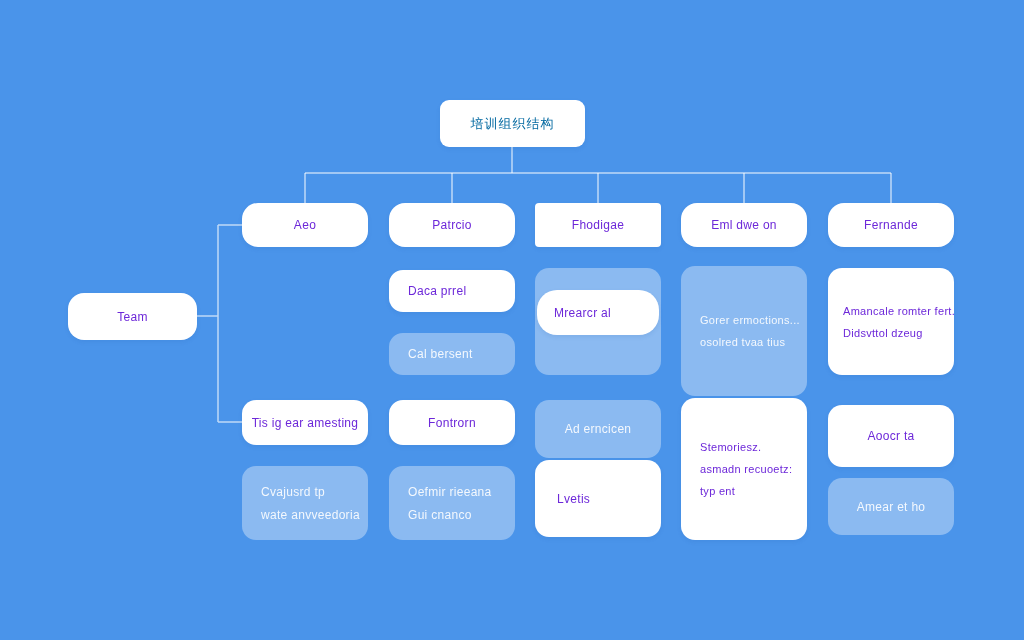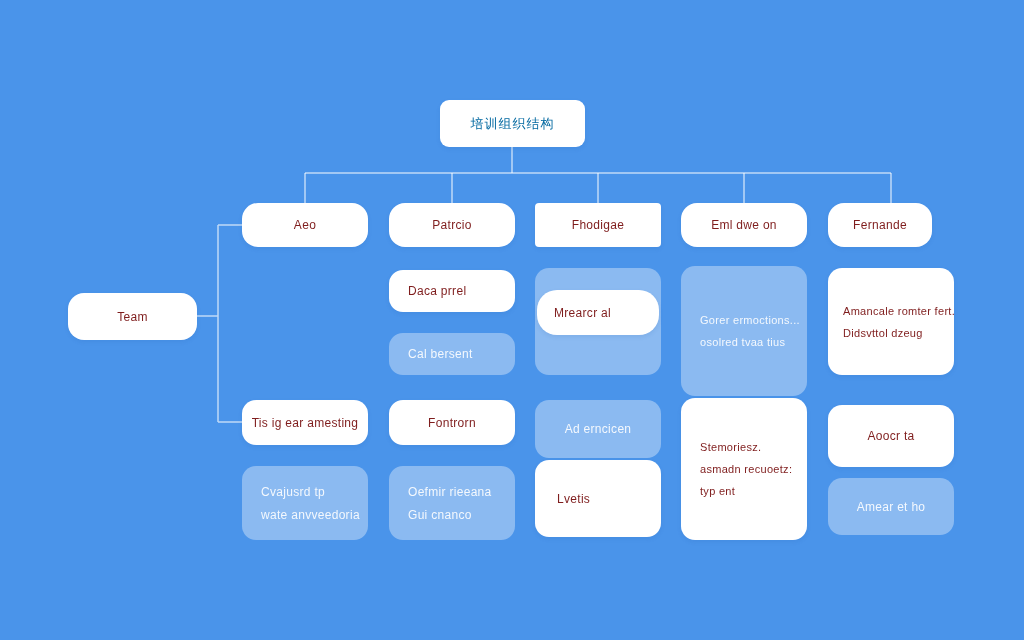--- a/index.html
+++ b/index.html
@@ -11,21 +11,21 @@
   }
   svg.connectors{position:absolute;left:0;top:0;width:1024px;height:640px;pointer-events:none;}
   .node{
     position:absolute;box-sizing:border-box;border-radius:14px;
   }
   .white{background:#ffffff;box-shadow:0 2px 4px rgba(30,80,160,0.10);}
   .trans{background:rgba(255,255,255,0.36);}
   .center{display:flex;align-items:center;justify-content:center;text-align:center;}
   .lines{display:flex;flex-direction:column;justify-content:center;height:100%;padding:0 19px;row-gap:11px;}
   .txt{font-size:12px;letter-spacing:0.3px;white-space:nowrap;}
-  .white .txt{color:#7f1d1d;}
+  .white .txt{color:#6d28d9;}
   .trans .txt{color:rgba(255,255,255,0.90);}
   .title-box .txt{font-size:13px;color:#0369a1;letter-spacing:1px;}
   .small .txt{font-size:11px;}
 </style>
 </head>
 <body>
 
 <div class="stage">
 
   <svg class="connectors" viewBox="0 0 1024 640" fill="none" stroke="rgba(255,255,255,0.65)" stroke-width="1.5">
@@ -52,21 +52,21 @@
   </div>
   <div class="node white center" style="left:389px;top:203px;width:126px;height:44px;border-radius:16px;">
     <span class="txt">Patrcio</span>
   </div>
   <div class="node white center" style="left:535px;top:203px;width:126px;height:44px;border-radius:4px;">
     <span class="txt">Fhodigae</span>
   </div>
   <div class="node white center" style="left:681px;top:203px;width:126px;height:44px;border-radius:16px;">
     <span class="txt">Eml dwe on</span>
   </div>
-  <div class="node white center" style="left:828px;top:203px;width:104px;height:44px;border-radius:16px;">
+  <div class="node white center" style="left:828px;top:203px;width:126px;height:44px;border-radius:16px;">
     <span class="txt">Fernande</span>
   </div>
 
   <div class="node white center" style="left:242px;top:400px;width:126px;height:45px;">
     <span class="txt">Tis ig ear amesting</span>
   </div>
   <div class="node trans" style="left:242px;top:466px;width:126px;height:74px;">
     <div class="lines" style="row-gap:9px;">
       <span class="txt">Cvajusrd tp</span>
       <span class="txt">wate anvveedoria</span>

